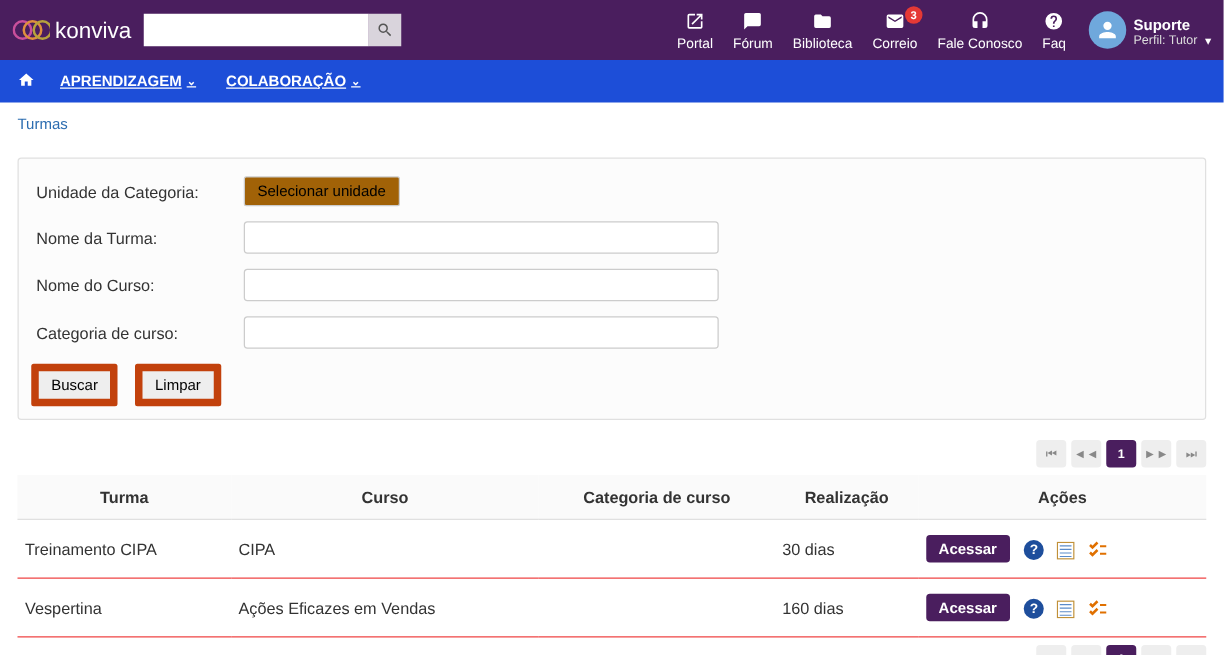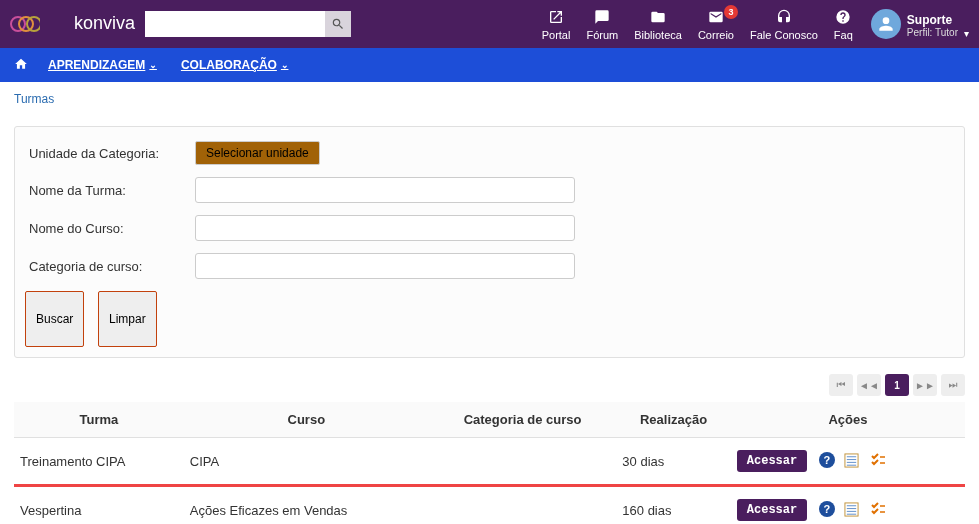--- a/index.html
+++ b/index.html
@@ -1,20 +1,20 @@
 <!DOCTYPE html>
 <html><head>
 <meta charset="utf-8">
 <style>
   * { box-sizing: border-box; margin: 0; padding: 0; }
   body { font-family: "Segoe UI", Arial, sans-serif; font-size: 13px; color: #333; background: #fff; width: 979px; }
   
   
   .topbar { background: #4a1e5e; height: 48px; display: flex; align-items: center; padding: 0 10px; color: #fff; }
-  .logo { display: flex; margin-right: 10px; gap: 30px; }
+  .logo { display: flex; align-items: center; margin-right: 10px; }
   .logo svg { height: 22px; }
   .logo-text { font-size: 18px; color: #fff; margin-left: 4px; }
   .search-wrap { display: flex; align-items: center; }
   .search-input { width: 180px; height: 26px; border: none; background: #fff; padding: 0 6px; font-size: 13px; }
   .search-btn { width: 26px; height: 26px; background: #d9d4dc; border: none; display:flex; align-items:center; justify-content:center; cursor:pointer; }
   .search-btn svg { width:14px; height:14px; fill:#555; }
   .spacer { flex: 1; }
   .topnav { display: flex; align-items: center; }
   .topnav-item { text-align: center; color: #fff; font-size: 11px; padding: 0 8px; position: relative; cursor:pointer; }
   .topnav-item .ic { display:flex; justify-content:center; align-items:center; height:20px; }
@@ -39,32 +39,32 @@
   
   .breadcrumb { color:#2b6cb0; padding:10px 14px; font-size:12px; }
 
   
   .panel { margin:10px 14px; border:1px solid #e0e0e0; border-radius:3px; padding:14px 10px 10px; background:#fcfcfc; }
   .form-row { display:flex; align-items:center; margin-bottom:12px; }
   .form-label { width:170px; padding-left:4px; }
   .unit-btn { background:#a16207; border:1px solid #ccc; padding:4px 10px; font-size:12px; cursor:pointer; border-radius:2px; }
   .text-input { width:380px; height:26px; border:1px solid #ccc; border-radius:3px; padding:0 6px; font-size:13px; }
   .btns { margin-top:6px; }
-  .btns button { background:#eee; border:1px solid #c2410c; padding:20px 10px; font-size:12px; cursor:pointer; border-radius:2px; margin-right:10px; }
+  .btns button { background:#eee; border:6px solid #c2410c; padding:4px 10px; font-size:12px; cursor:pointer; border-radius:2px; margin-right:10px; }
 
   
   .pagination { display:flex; justify-content:flex-end; padding:6px 14px; gap:4px; align-items:center; }
   .pg-btn { background:#eee; border:none; width:24px; height:22px; font-size:10px; color:#888; border-radius:3px; cursor:pointer; display:flex; align-items:center; justify-content:center; }
   .pg-btn.active { background:#4a1e5e; color:#fff; font-weight:bold; }
 
   
   .table { width:calc(100% - 28px); margin:0 14px; border-collapse:collapse; }
   .table th { text-align:center; padding:10px 6px; font-weight:bold; border-bottom:1px solid #e0e0e0; background:#fafafa; }
-  .table td { padding:12px 6px; border-bottom:3px solid #ef4444; vertical-align:middle; }
-  .access-btn { background:#4a1e5e; color:#fff; border:none; padding:4px 10px; font-size:12px; border-radius:3px; cursor:pointer; font-weight:bold;font-family:Liberation Mono, monospace; }
+  .table td { padding:12px 6px; border-bottom:1px solid #ef4444; vertical-align:middle; }
+  .access-btn { background:#4a1e5e; color:#fff; border:none; padding:4px 10px; font-size:12px; border-radius:3px; cursor:pointer; font-weight:bold; }
   .action-icons { display:inline-flex; align-items:center; margin-left:8px; gap:8px; }
   .icon-box { width:18px; height:18px; display:inline-flex; align-items:center; justify-content:center; cursor:pointer; }
   .help-ic { background:#1e4e9c; color:#fff; border-radius:50%; width:16px; height:16px; font-size:11px; font-weight:bold; }
   .list-ic svg { width:15px; height:15px; }
   .check-ic svg { width:16px; height:16px; }
 </style>
 </head>
 <body>
 
 <div class="topbar">

